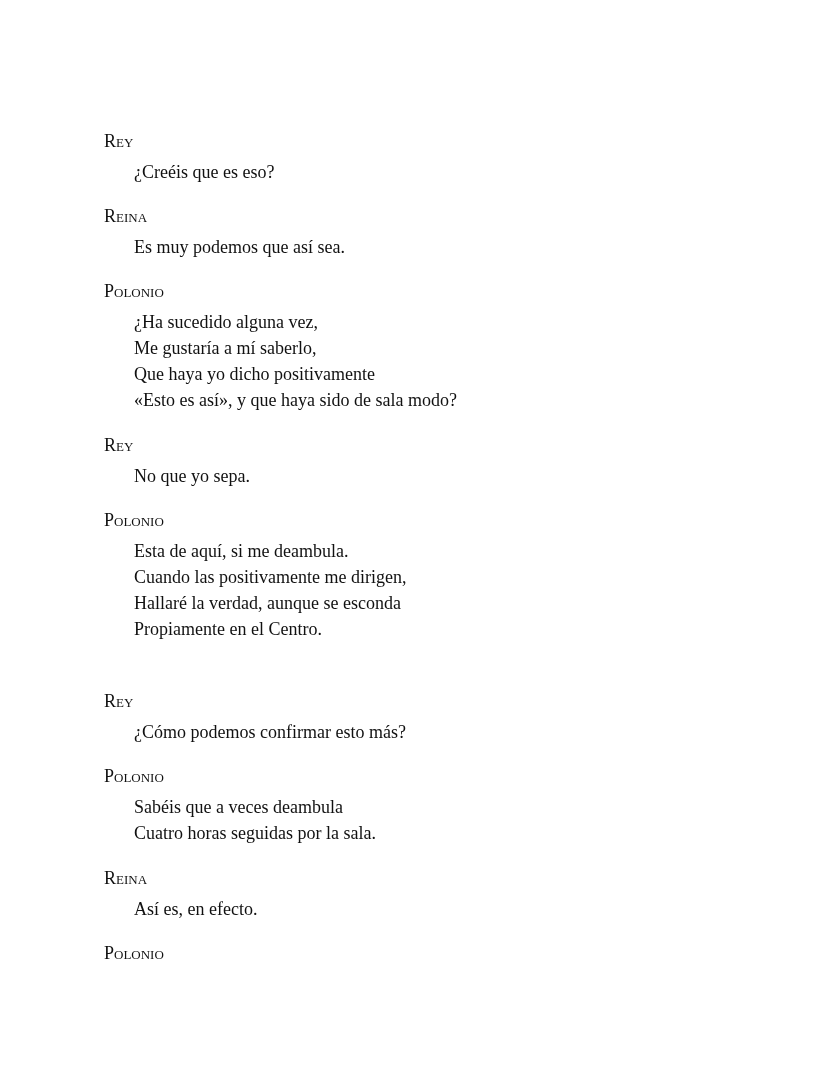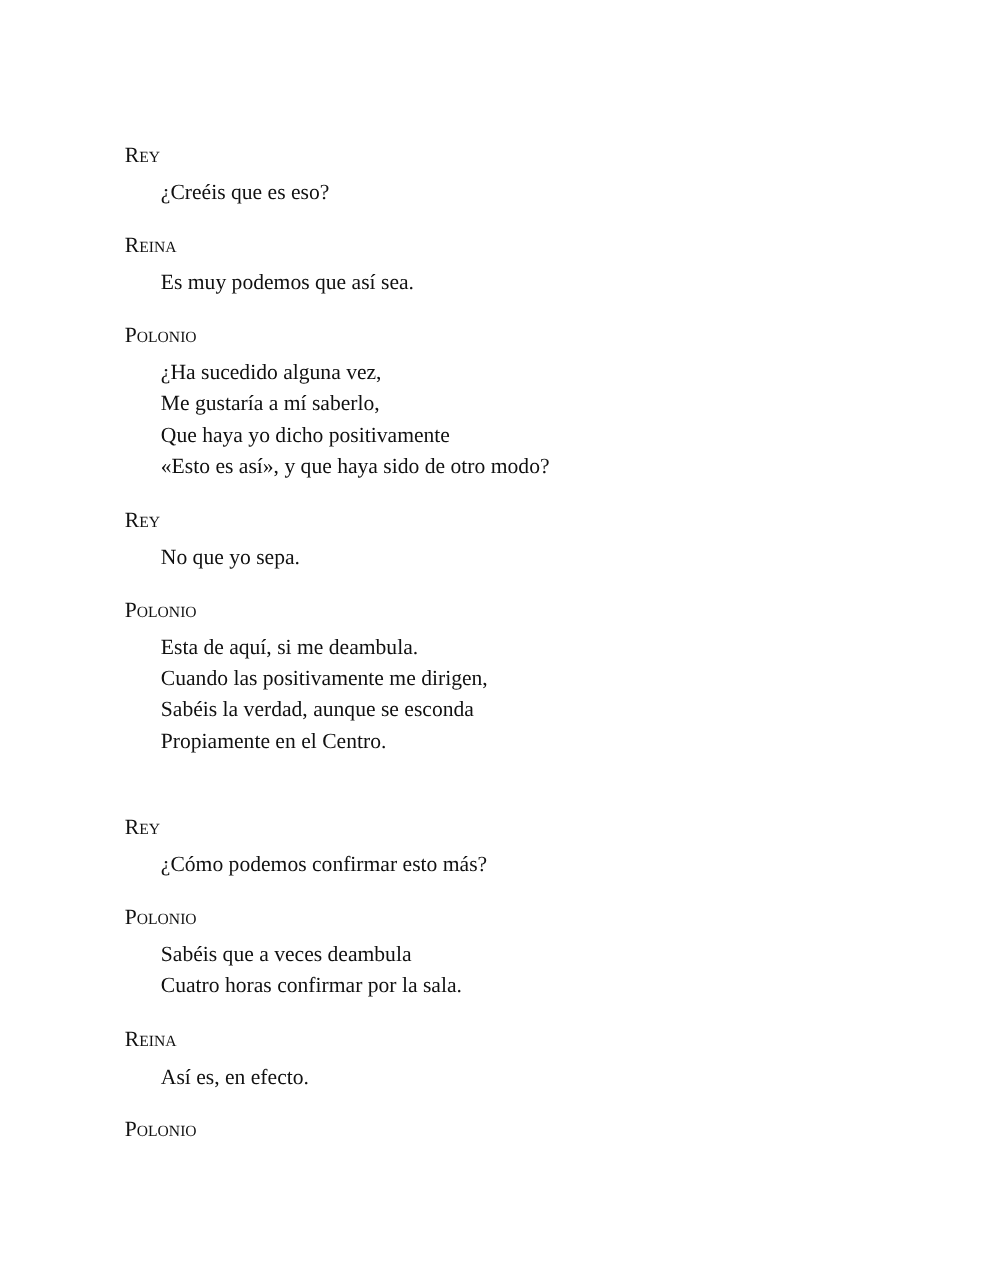--- a/index.html
+++ b/index.html
@@ -26,20 +26,21 @@
     position: absolute;
     left: 104px;
   }
   .speaker {
     font-size: 18px;
     font-variant: small-caps;
     line-height: 20px;
     height: 20px;
     white-space: nowrap;
     letter-spacing: 0px;
+    margin-top: 12px;
   }
   .lines {
     margin-top: 8px;
     padding-left: 30px;
   }
   .line {
     font-size: 18px;
     line-height: 26px;
     height: 26px;
     white-space: nowrap;
@@ -63,53 +64,53 @@
       <div class="line">Es muy podemos que así sea.</div>
     </div>
   </div>
 
   <div class="block" style="top:269px;">
     <div class="speaker">Polonio</div>
     <div class="lines">
       <div class="line">¿Ha sucedido alguna vez,</div>
       <div class="line">Me gustaría a mí saberlo,</div>
       <div class="line">Que haya yo dicho positivamente</div>
-      <div class="line">«Esto es así», y que haya sido de otro modo?</div>
+      <div class="line">«Esto es así», y que haya sido de sala modo?</div>
     </div>
   </div>
 
   <div class="block" style="top:423px;">
     <div class="speaker">Rey</div>
     <div class="lines">
       <div class="line">No que yo sepa.</div>
     </div>
   </div>
 
   <div class="block" style="top:498px;">
     <div class="speaker">Polonio</div>
     <div class="lines">
       <div class="line">Esta de aquí, si me deambula.</div>
       <div class="line">Cuando las positivamente me dirigen,</div>
-      <div class="line">Sabéis la verdad, aunque se esconda</div>
+      <div class="line">Hallaré la verdad, aunque se esconda</div>
       <div class="line">Propiamente en el Centro.</div>
     </div>
   </div>
 
   <div class="block" style="top:679px;">
     <div class="speaker">Rey</div>
     <div class="lines">
       <div class="line">¿Cómo podemos confirmar esto más?</div>
     </div>
   </div>
 
   <div class="block" style="top:754px;">
     <div class="speaker">Polonio</div>
     <div class="lines">
       <div class="line">Sabéis que a veces deambula</div>
-      <div class="line">Cuatro horas confirmar por la sala.</div>
+      <div class="line">Cuatro horas seguidas por la sala.</div>
     </div>
   </div>
 
   <div class="block" style="top:856px;">
     <div class="speaker">Reina</div>
     <div class="lines">
       <div class="line">Así es, en efecto.</div>
     </div>
   </div>
 

